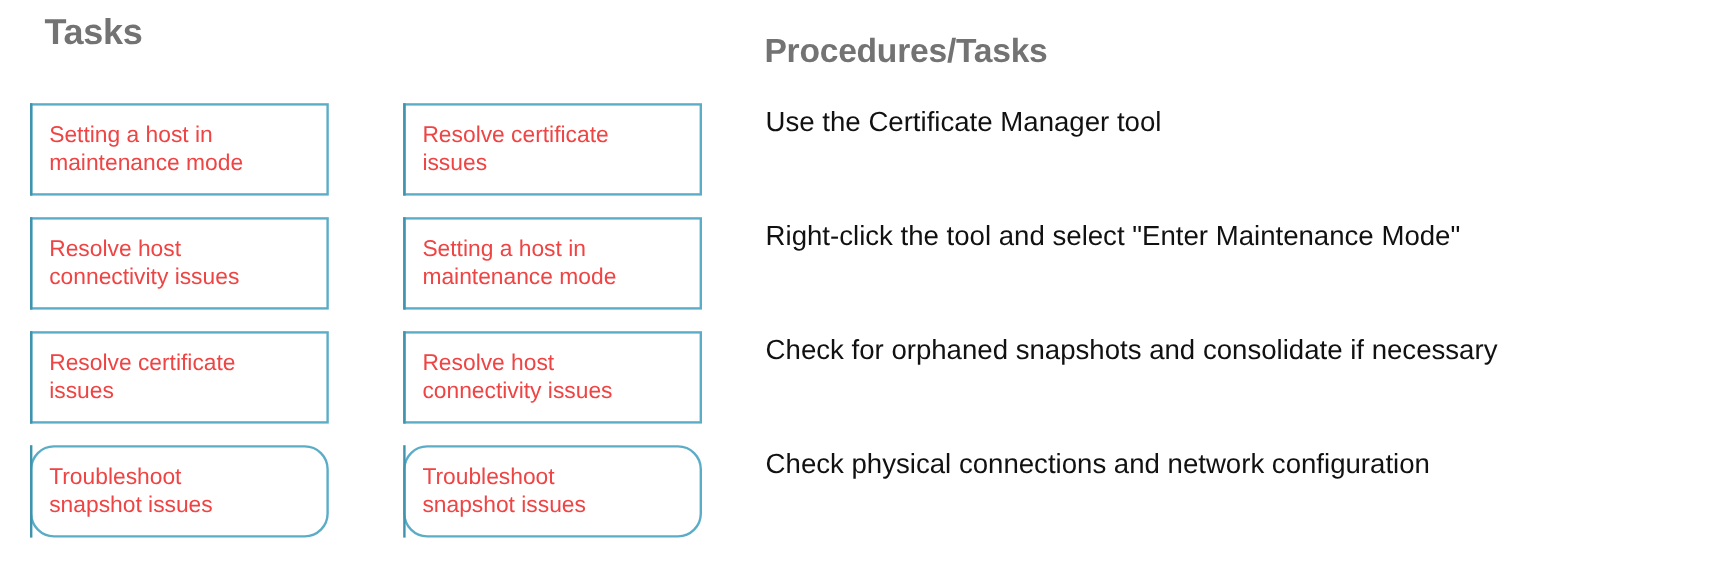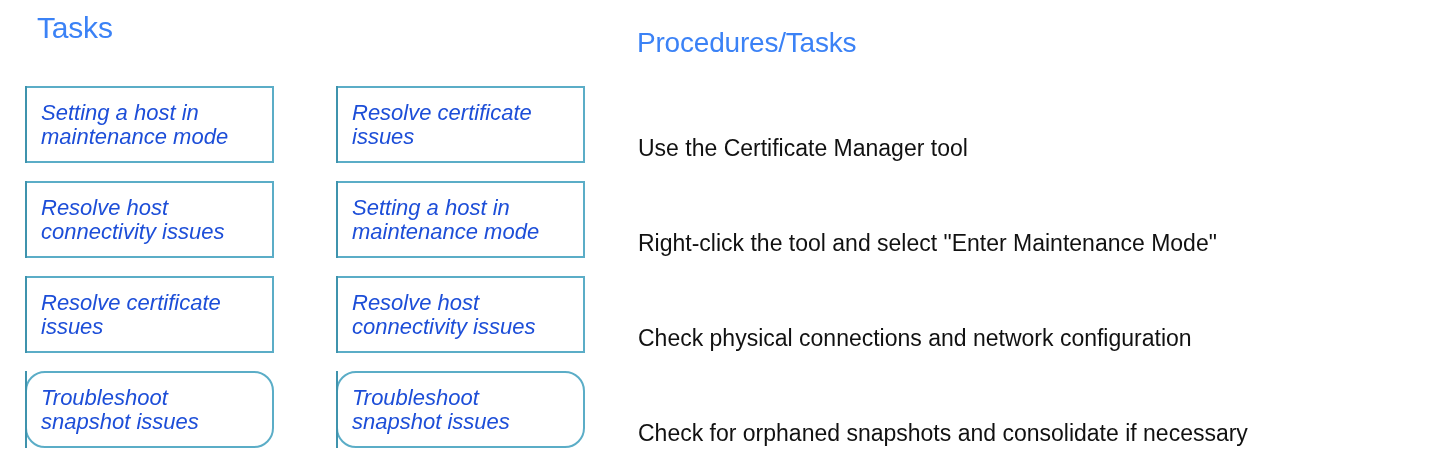--- a/index.html
+++ b/index.html
@@ -14,22 +14,22 @@
     position: relative;
     overflow: hidden;
     font-family: "Liberation Sans", "DejaVu Sans", sans-serif;
     color: #0d0d0d;
     -webkit-font-smoothing: antialiased;
   }
 
   
   .heading {
     position: absolute;
-    font-weight: 400;
-    color: #3b82f6;
+    font-weight: 700;
+    color: #737373;
     letter-spacing: -0.2px;
     white-space: nowrap;
   }
   #tasks-heading {
     left: 37px;
     top: 9px;
     font-size: 30px;
     line-height: 38px;
   }
   #procedures-heading {
@@ -67,39 +67,38 @@
     left: -2px;
     top: -2px;
     bottom: -2px;
     width: 2px;
     background: #3f93ad;
     pointer-events: none;
   }
   .task-box:last-child { margin-bottom: 0; border-radius: 20px; }
 
   .task-label {
-    font-size: 22px;
+    font-size: 19px;
     line-height: 24px;
-    color: #1d4ed8;
+    color: #ef4444;
     white-space: pre-line;
-    font-style: italic;
   }
 
   
   #procedures-list {
     position: absolute;
     left: 638px;
     top: 86px;
     width: 785px;
   }
   .procedure-row {
     height: 77px;
     margin-bottom: 18px;
     display: flex;
-    align-items: flex-end;
+    align-items: flex-start;
   }
   .procedure-row:last-child { margin-bottom: 0; }
   .procedure-text {
     font-size: 23px;
     line-height: 30px;
     color: #111111;
     white-space: nowrap;
   }
 </style>
 </head>
@@ -159,19 +158,19 @@
 
   <div class="procedure-row">
     <span class="procedure-text">Use the Certificate Manager tool</span>
   </div>
 
   <div class="procedure-row">
     <span class="procedure-text">Right-click the tool and select "Enter Maintenance Mode"</span>
   </div>
 
   <div class="procedure-row">
-    <span class="procedure-text">Check physical connections and network configuration</span>
+    <span class="procedure-text">Check for orphaned snapshots and consolidate if necessary</span>
   </div>
 
   <div class="procedure-row">
-    <span class="procedure-text">Check for orphaned snapshots and consolidate if necessary</span>
+    <span class="procedure-text">Check physical connections and network configuration</span>
   </div>
 </div>
 
 </body></html>

